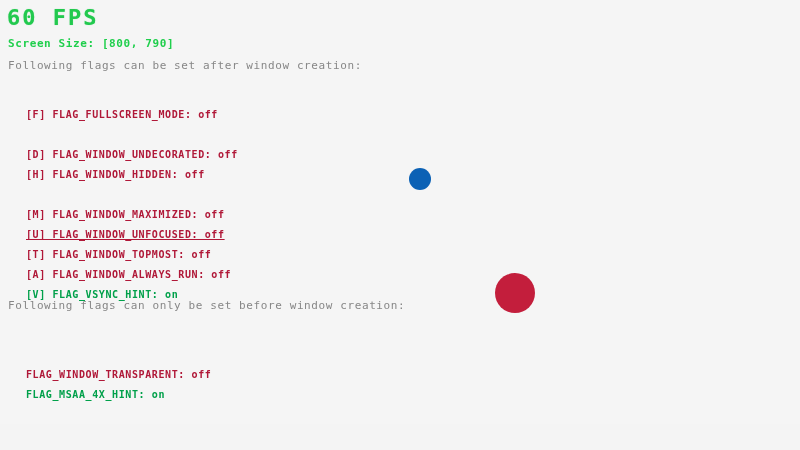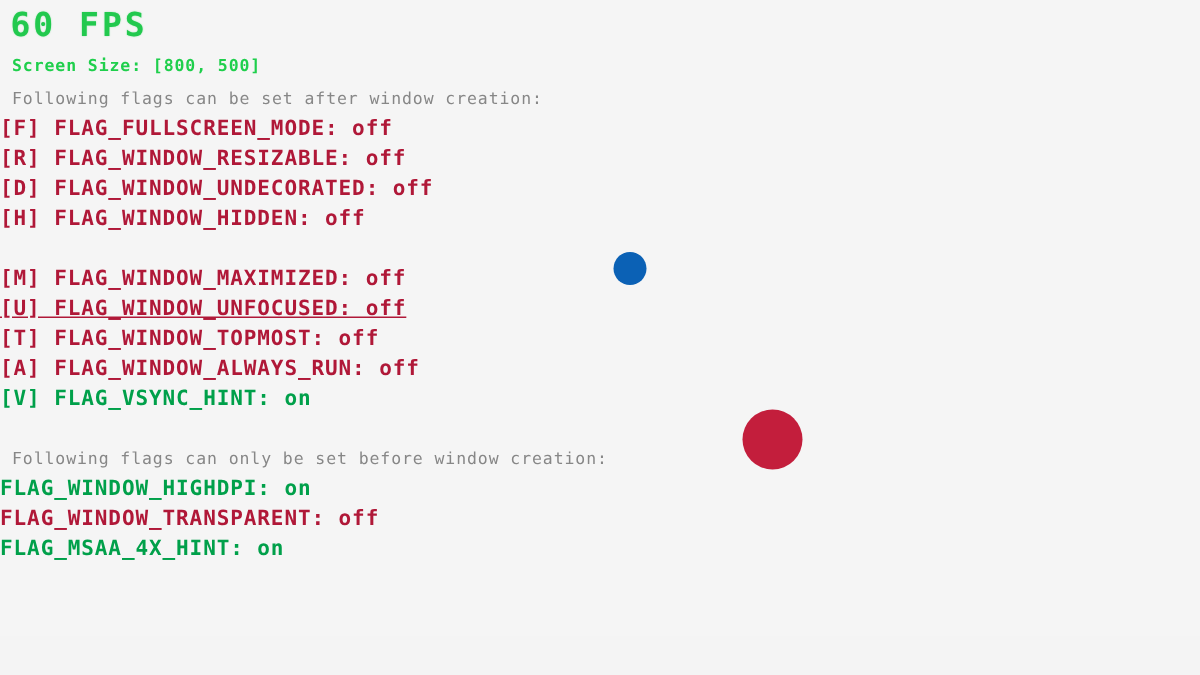--- a/index.html
+++ b/index.html
@@ -53,24 +53,25 @@
     left: 8px;
     font-size: 11px;
     color: #878787;
     letter-spacing: 0.6px;
   }
   #heading-after  { top: 60px; }
   #heading-before { top: 300px; }
 
   
   .flag-row {
-    left: 0;
-    font-size: 14px;
+    left: 26px;
+    font-size: 10px;
     letter-spacing: 0.6px;
     font-weight: bold;
+    margin-top: 31px;
   }
   .flag-row.state-off { color: #b01838; }
   .flag-row.state-on  { color: #00a04a; }
 
   
   .ball {
     position: absolute;
     border-radius: 50%;
   }
   #ball-blue {
@@ -88,36 +89,34 @@
     background: #c31e3c;
   }
 </style>
 </head>
 <body>
 
 <div id="app" style="background: rgb(245, 245, 245);">
 
   <div class="txt" id="fps-counter" style="color: rgb(34, 201, 78);">60 FPS</div>
 
-  <div class="txt" id="screen-size-label" style="color: rgb(31, 207, 76);">Screen Size: [800, 500]</div>
+  <div class="txt" id="screen-size-label" style="color: rgb(31, 207, 76);">Screen Size: [800, 790]</div>
 
   <div class="txt section-heading" id="heading-after" style="color: rgb(135, 135, 135);">Following flags can be set after window creation:</div>
 
   <div class="txt flag-row state-off" style="top: 79px; color: rgb(176, 24, 56);">[F] FLAG_FULLSCREEN_MODE: off</div>
-  <div class="txt flag-row state-off" style="top: 99px; color: rgb(176, 24, 56);">[R] FLAG_WINDOW_RESIZABLE: off</div>
   <div class="txt flag-row state-off" style="top: 119px; color: rgb(176, 24, 56);">[D] FLAG_WINDOW_UNDECORATED: off</div>
   <div class="txt flag-row state-off" style="top: 139px; color: rgb(176, 24, 56);">[H] FLAG_WINDOW_HIDDEN: off</div>
   <div class="txt flag-row state-off" style="top: 179px; color: rgb(176, 24, 56); text-align: center;">[M] FLAG_WINDOW_MAXIMIZED: off</div>
   <div class="txt flag-row state-off" style="top: 199px; color: rgb(176, 24, 56); text-decoration: underline;">[U] FLAG_WINDOW_UNFOCUSED: off</div>
   <div class="txt flag-row state-off" style="top: 219px; color: rgb(176, 24, 56);">[T] FLAG_WINDOW_TOPMOST: off</div>
   <div class="txt flag-row state-off" style="top: 239px; color: rgb(176, 24, 56);">[A] FLAG_WINDOW_ALWAYS_RUN: off</div>
   <div class="txt flag-row state-on" style="top: 259px; color: rgb(0, 160, 74);">[V] FLAG_VSYNC_HINT: on</div>
 
   <div class="txt section-heading" id="heading-before" style="color: rgb(135, 135, 135);">Following flags can only be set before window creation:</div>
 
-  <div class="txt flag-row state-on" style="top: 319px; color: rgb(0, 160, 74);">FLAG_WINDOW_HIGHDPI: on</div>
   <div class="txt flag-row state-off" style="top: 339px; color: rgb(176, 24, 56);">FLAG_WINDOW_TRANSPARENT: off</div>
   <div class="txt flag-row state-on" style="top: 359px; color: rgb(0, 160, 74);">FLAG_MSAA_4X_HINT: on</div>
 
   <div class="ball" id="ball-blue" style="background: rgb(11, 97, 181); left: 409px; top: 168px; width: 22px; height: 22px;"></div>
   <div class="ball" id="ball-red" style="background: rgb(195, 30, 60); left: 495px; top: 273px; width: 40px; height: 40px;"></div>
 
 </div>
 
 </body></html>

